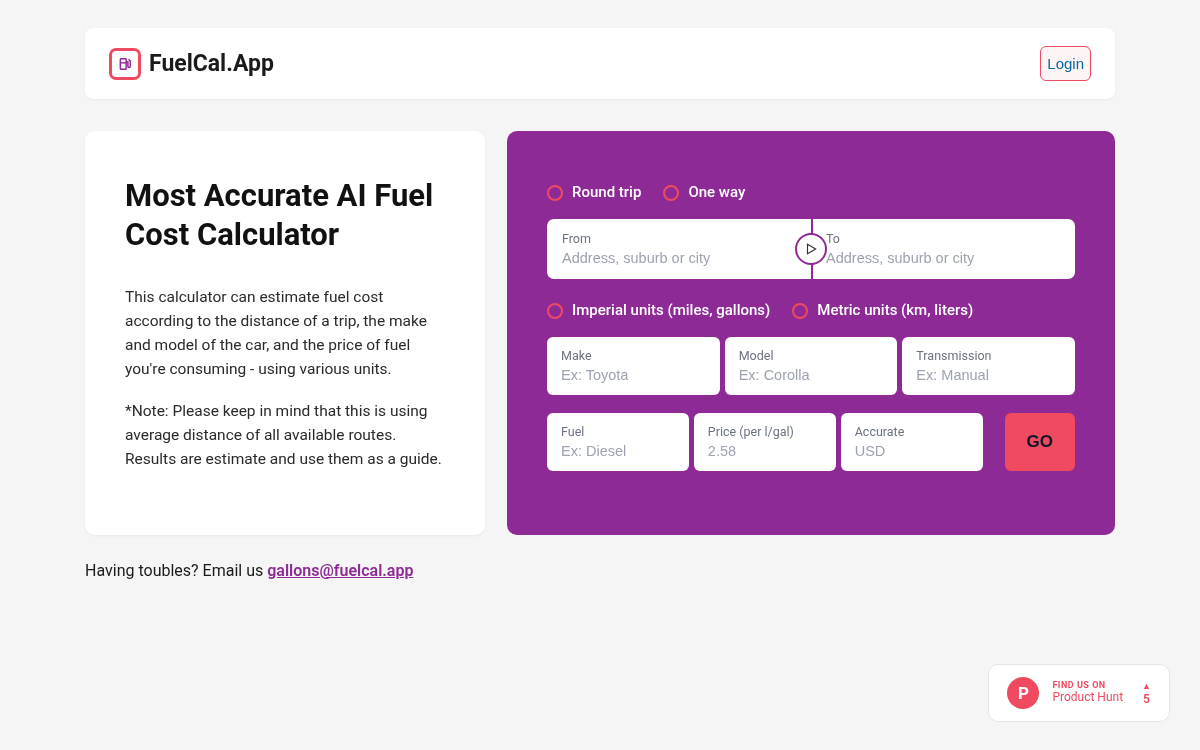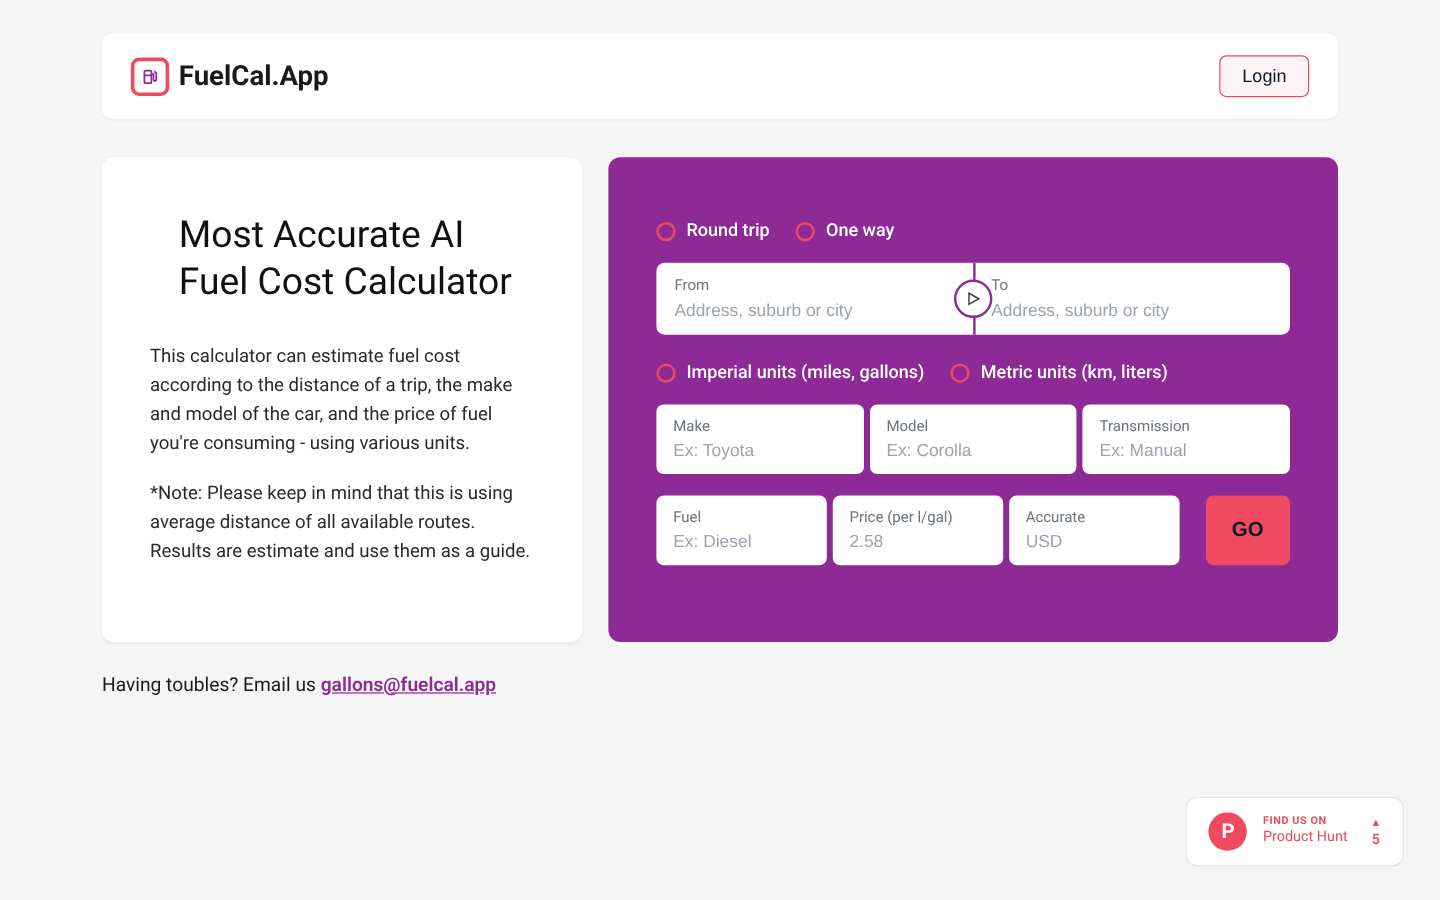--- a/index.html
+++ b/index.html
@@ -41,45 +41,44 @@
     .logo-icon svg { display: block; }
     .logo-text {
       font-size: 23px;
       font-weight: 700;
       color: #1a1a1a;
       text-align: center;
     }
     .login-btn {
       border: 1.5px solid #ef4a5f;
       background: #fdf4f5;
-      color: #0f172a;
-      padding: 8px 18px;
+      color: #0369a1;
+      padding: 8px 6px;
       border-radius: 6px;
       font-size: 15px;
       font-weight: 500;
       cursor: pointer;
     }
     .main {
       display: flex;
       gap: 22px;
     }
     .left-card {
       background: #fff;
       border-radius: 10px;
       padding: 46px 40px;
       width: 400px;
       box-shadow: 0 1px 3px rgba(0,0,0,0.05);
     }
     .left-card h1 {
       font-size: 31px;
-      font-weight: 400;
+      font-weight: 700;
       color: #111;
       line-height: 1.25;
       margin-bottom: 30px;
-      margin-left: 24px;
     }
     .left-card p {
       font-size: 15.5px;
       color: #2a2a2a;
       line-height: 1.55;
       margin-bottom: 18px;
     }
     .right-card {
       background: #8e2a96;
       border-radius: 10px;

